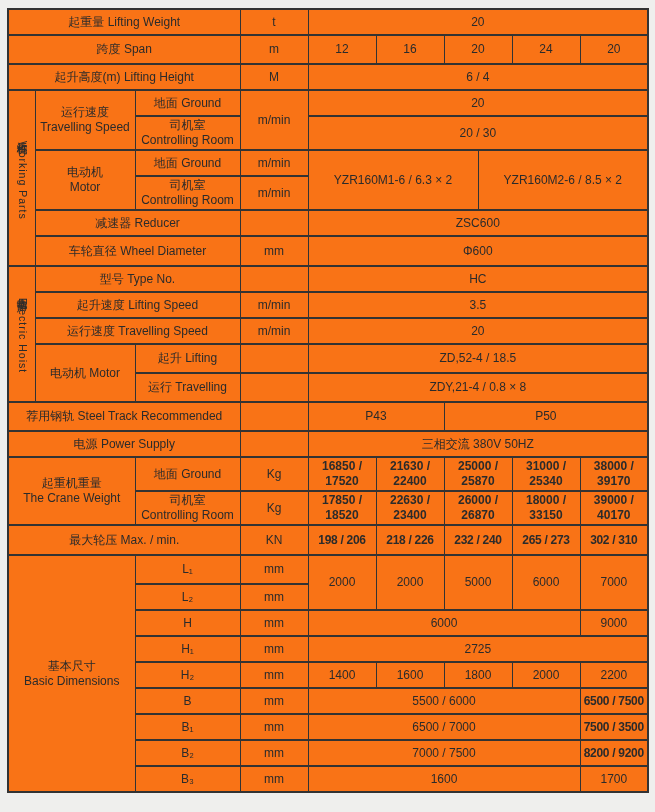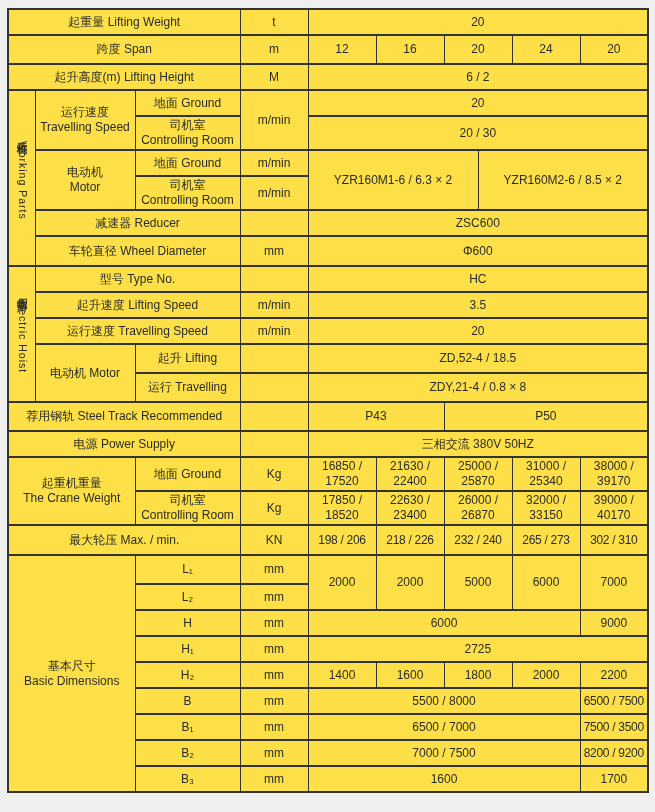--- a/index.html
+++ b/index.html
@@ -6,40 +6,40 @@
     margin: 0;
     background: #efefed;
     font-family: "Liberation Sans", "DejaVu Sans", sans-serif;
     color: #2b2b2b;
   }
   .sheet { padding: 8px 7px; }
   table.spec {
     border-collapse: collapse;
     table-layout: fixed;
     width: 640px;
-    background: #fde047;
+    background: #f97316;
   }
   table.spec td {
     border-left: 1px solid #333;
     border-right: 1px solid #333;
     border-top: 2px solid #333;
     border-bottom: 2px solid #333;
     text-align: center;
     vertical-align: middle;
     font-size: 12px;
     padding: 1px 2px;
     overflow: hidden;
     line-height: 1.25;
   }
   table.spec { border: 2px solid #333; }
   tr { height: 26px; }
   tr.tall { height: 30px; }
   tr.med { height: 29px; }
   .pre { white-space: pre-line; }
-  .sm { font-size: 11px; }
+  .sm { font-size: 11px; font-weight: bold; }
   .nowrap { white-space: nowrap; letter-spacing: -0.3px; }
   .vt {
     display: inline-block;
     writing-mode: vertical-lr;
     text-orientation: mixed;
     font-size: 10.5px;
     letter-spacing: 1px;
     line-height: 1.1;
   }
 </style>
@@ -78,21 +78,21 @@
     <td colspan="2">12</td>
     <td colspan="2">16</td>
     <td colspan="2">20</td>
     <td colspan="2">24</td>
     <td colspan="2">20</td>
   </tr>
 
   <tr>
     <td colspan="3">起升高度(m) Lifting Height</td>
     <td>M</td>
-    <td colspan="10">6 / 2</td>
+    <td colspan="10">6 / 4</td>
   </tr>
 
   <tr>
     <td rowspan="6">
       <span class="vt">运行机构 Working Parts</span>
     </td>
     <td rowspan="2" class="pre">运行速度
 Travelling Speed</td>
     <td>地面 Ground</td>
     <td rowspan="2">m/min</td>
@@ -187,21 +187,21 @@
     <td colspan="2" class="sm">38000 / 39170</td>
   </tr>
 
   <tr class="tall">
     <td class="pre">司机室
 Controlling Room</td>
     <td>Kg</td>
     <td colspan="2" class="sm">17850 / 18520</td>
     <td colspan="2" class="sm">22630 / 23400</td>
     <td colspan="2" class="sm">26000 / 26870</td>
-    <td colspan="2" class="sm">32000 / 33150</td>
+    <td colspan="2" class="sm">18000 / 33150</td>
     <td colspan="2" class="sm">39000 / 40170</td>
   </tr>
 
   <tr class="tall">
     <td colspan="3">最大轮压 Max. / min.</td>
     <td>KN</td>
     <td colspan="2" class="sm nowrap">198 / 206</td>
     <td colspan="2" class="sm nowrap">218 / 226</td>
     <td colspan="2" class="sm nowrap">232 / 240</td>
     <td colspan="2" class="sm nowrap">265 / 273</td>
@@ -244,21 +244,21 @@
     <td colspan="2">1400</td>
     <td colspan="2">1600</td>
     <td colspan="2">1800</td>
     <td colspan="2">2000</td>
     <td colspan="2">2200</td>
   </tr>
 
   <tr>
     <td>B</td>
     <td>mm</td>
-    <td colspan="8">5500 / 8000</td>
+    <td colspan="8">5500 / 6000</td>
     <td colspan="2" class="sm nowrap">6500 / 7500</td>
   </tr>
 
   <tr>
     <td>B₁</td>
     <td>mm</td>
     <td colspan="8">6500 / 7000</td>
     <td colspan="2" class="sm nowrap">7500 / 3500</td>
   </tr>
 

